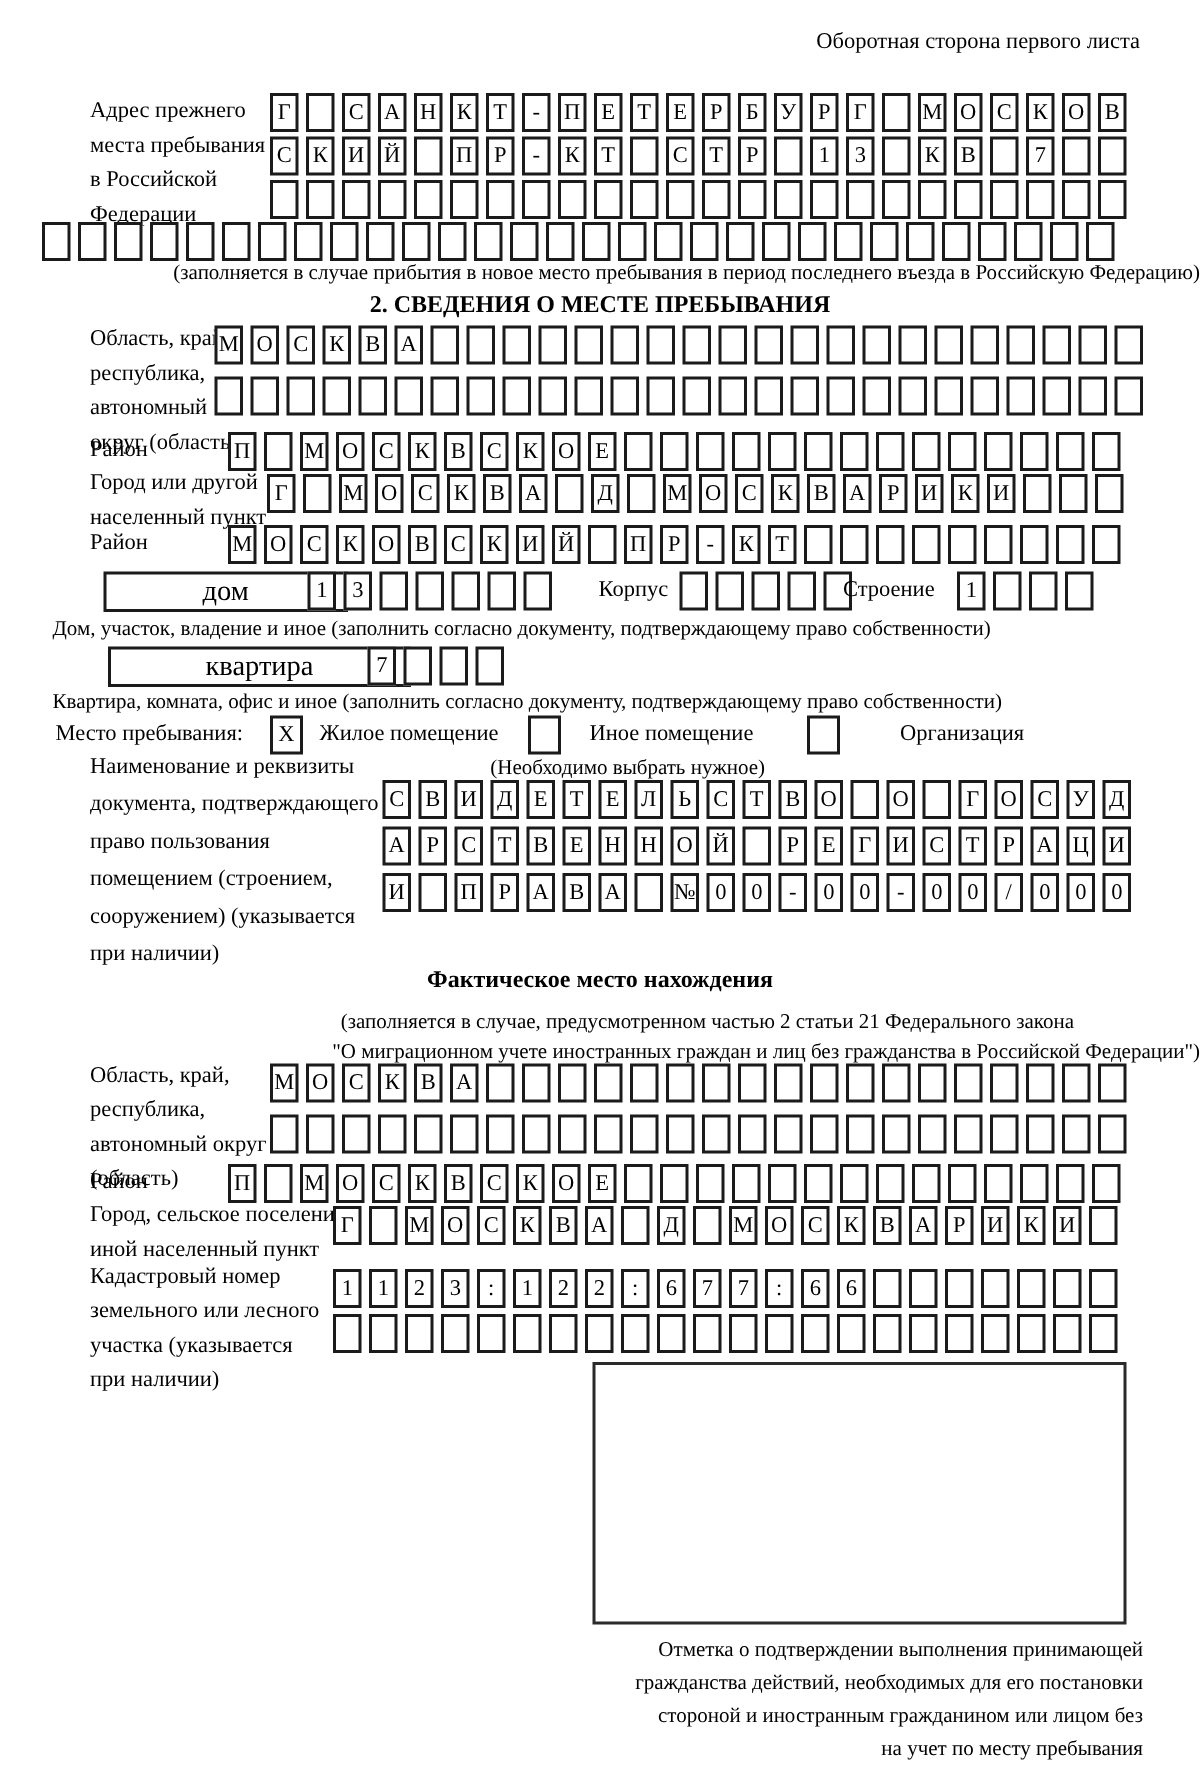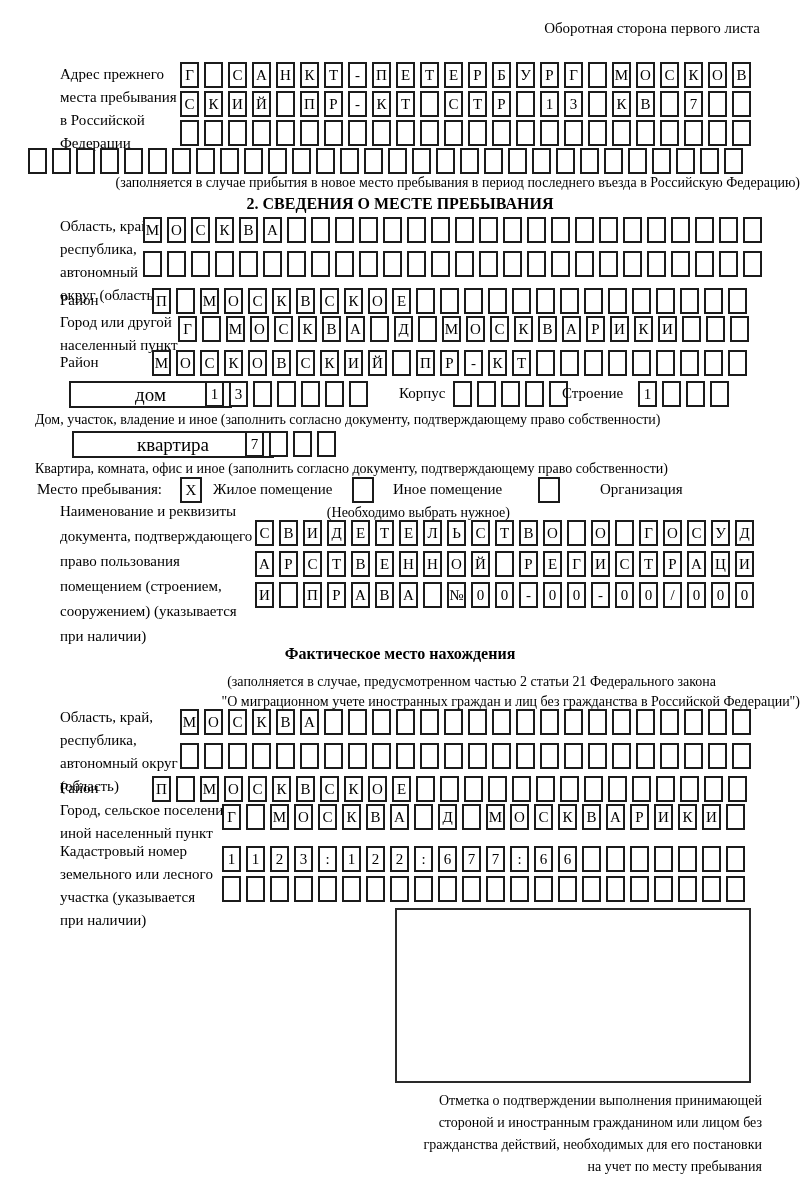--- a/index.html
+++ b/index.html
@@ -611,18 +611,18 @@
       <span class="cell"></span>
       <span class="cell"></span>
       <span class="cell"></span>
       <span class="cell"></span>
       <span class="cell"></span>
     </div>
 
   <div class="stamp-box" style="left:395px; top:908px; width:356px; height:175px;"></div>
   <div class="center-note" style="left:388px; top:1090px; width:374px; line-height:22px; font-size:14px;">
     <div>Отметка о подтверждении выполнения принимающей</div>
+    <div>гражданства действий, необходимых для его постановки</div>
     <div>стороной и иностранным гражданином или лицом без</div>
-    <div>гражданства действий, необходимых для его постановки</div>
     <div>на учет по месту пребывания</div>
   </div>
 
 </div>
 
 </body></html>

